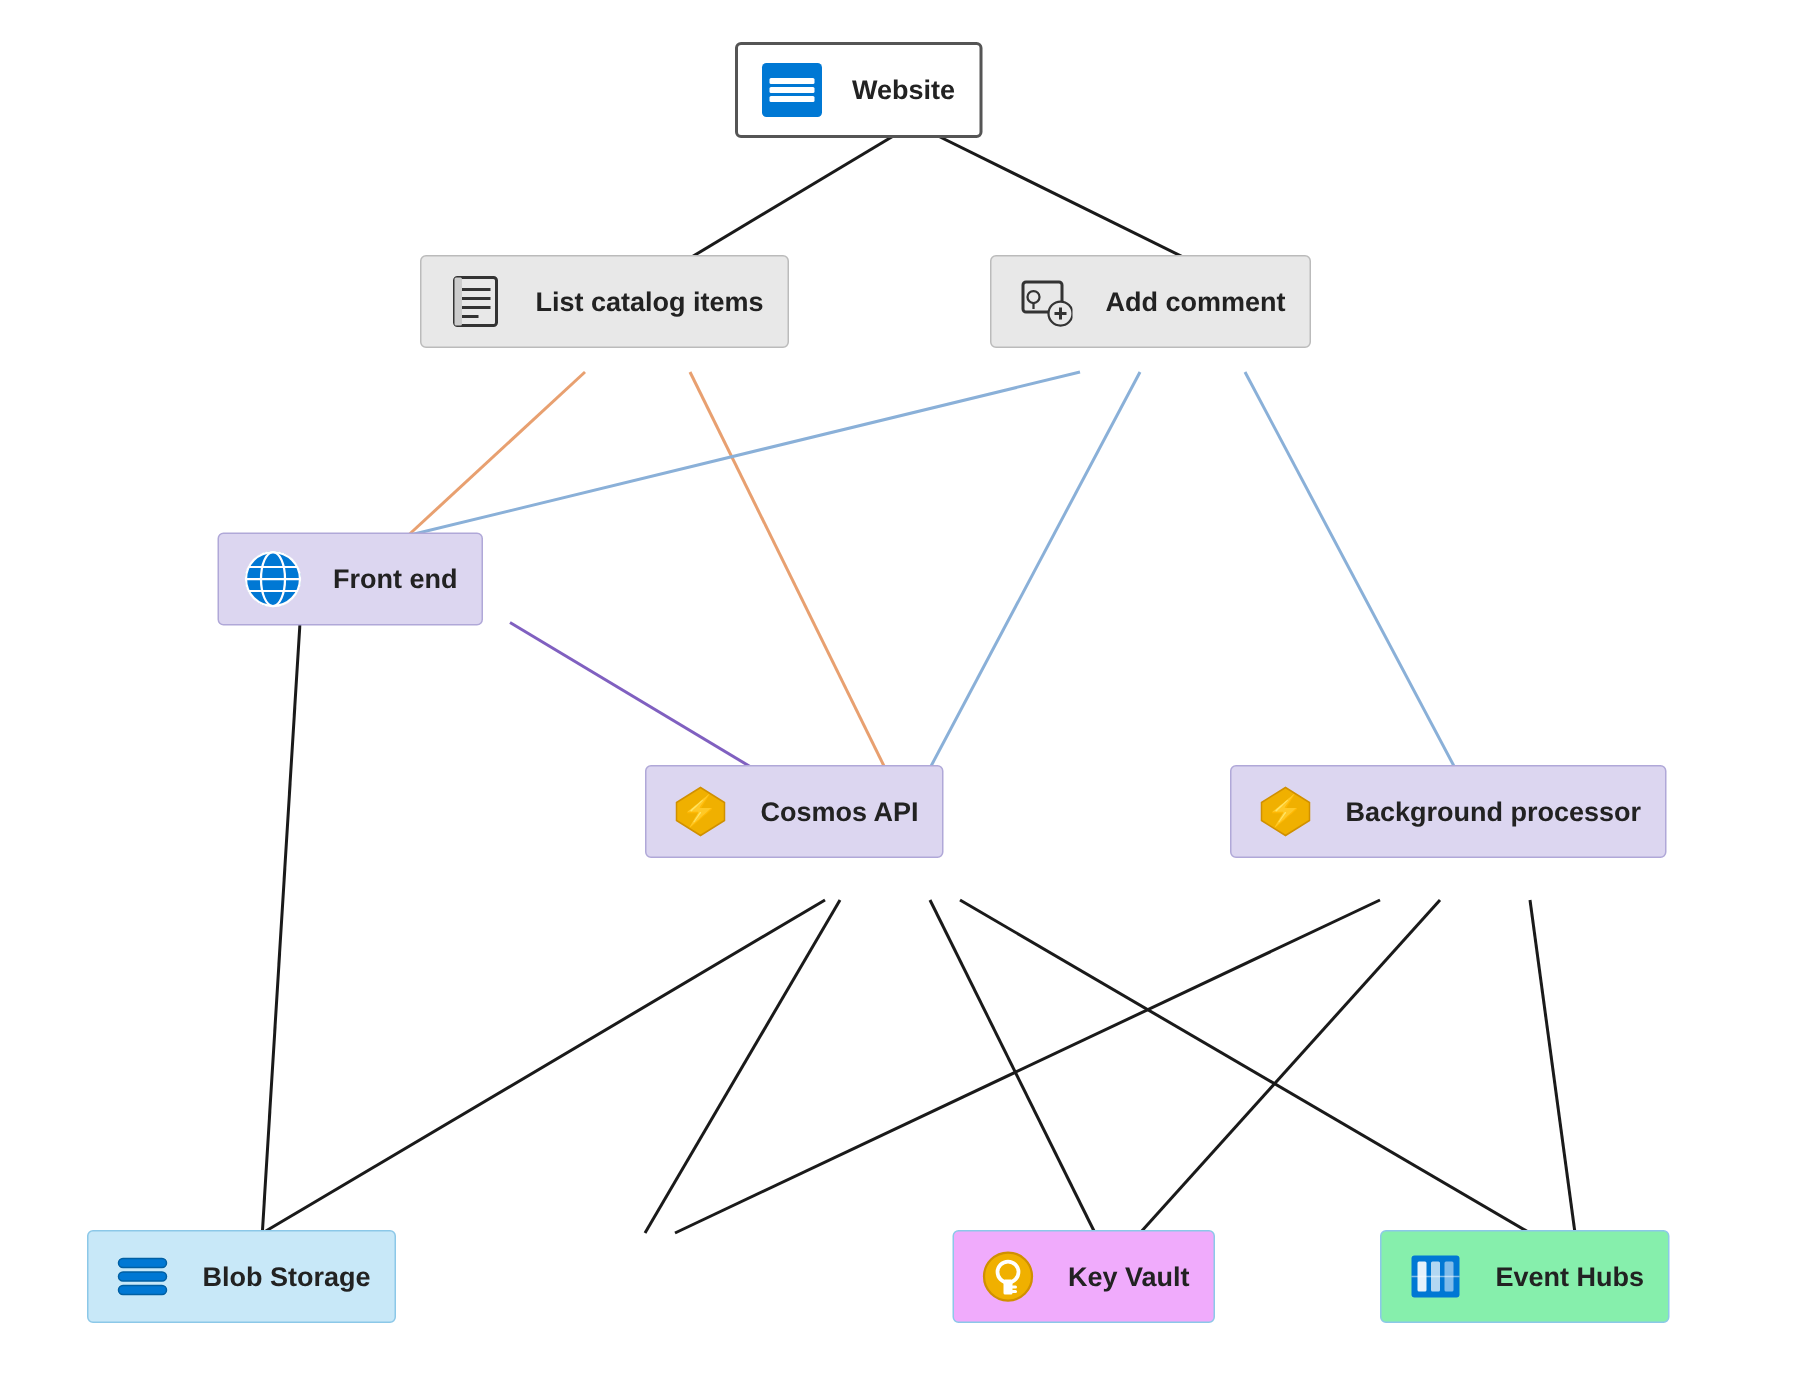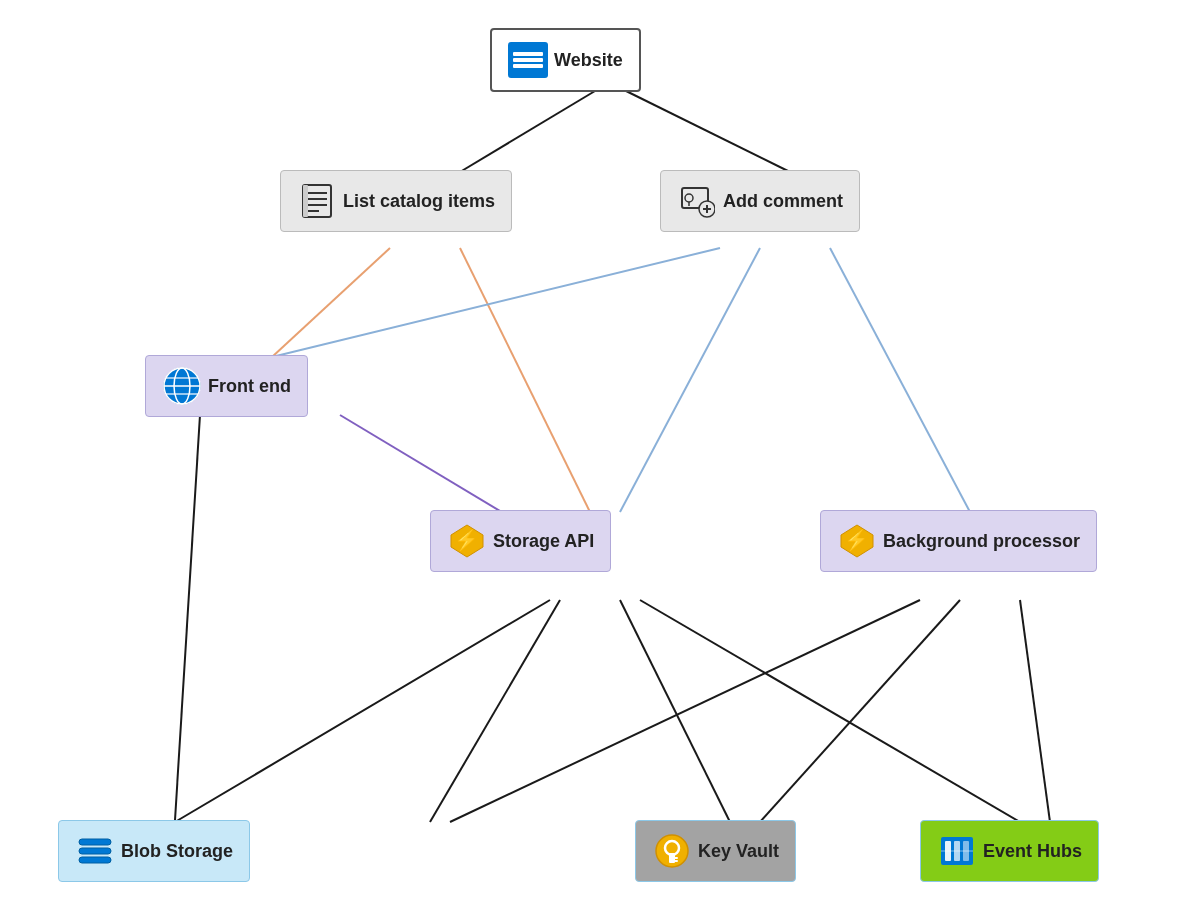--- a/index.html
+++ b/index.html
@@ -20,21 +20,21 @@
       position: absolute;
       top: 0; left: 0;
       width: 1200px;
       height: 915px;
       pointer-events: none;
     }
     .node {
       position: absolute;
       display: flex;
       align-items: center;
-      gap: 6px;
+      gap: 20px;
       border-radius: 4px;
       padding: 10px 16px;
       font-size: 18px;
       font-weight: 600;
       white-space: nowrap;
       border: 1.5px solid #bbb;
     }
     .node .icon {
       width: 40px;
       height: 40px;
@@ -93,27 +93,27 @@
       top: 820px;
       left: 58px;
     }
     .node-cosmosdb {
       background: #c8e8f8;
       border: 1.5px solid #8cc8e8;
       top: 820px;
       left: 340px;
     }
     .node-keyvault {
-      background: #a3a3a3;
+      background: #f0abfc;
       border: 1.5px solid #8cc8e8;
       top: 820px;
       left: 635px;
     }
     .node-eventhubs {
-      background: #84cc16;
+      background: #86efac;
       border: 1.5px solid #8cc8e8;
       top: 820px;
       left: 920px;
     }
     .node-label {
       font-size: 18px;
       font-weight: 600;
       color: #222;
     }
     
@@ -227,21 +227,21 @@
     <span class="node-label">Add comment</span>
   </div>
 
   <div class="node node-catalogapi">
     <div class="icon">
       <svg width="40" height="40" viewBox="0 0 40 40">
         <polygon points="20,4 36,14 36,26 20,36 4,26 4,14" fill="#f0b000" stroke="#d09000" stroke-width="1"></polygon>
         <text x="20" y="26" text-anchor="middle" font-size="20" fill="white" font-weight="bold">⚡</text>
       </svg>
     </div>
-    <span class="node-label">Storage API</span>
+    <span class="node-label">Cosmos API</span>
   </div>
 
   <div class="node node-bgprocessor">
     <div class="icon">
       <svg width="40" height="40" viewBox="0 0 40 40">
         <polygon points="20,4 36,14 36,26 20,36 4,26 4,14" fill="#f0b000" stroke="#d09000" stroke-width="1"></polygon>
         <text x="20" y="26" text-anchor="middle" font-size="20" fill="white" font-weight="bold">⚡</text>
       </svg>
     </div>
     <span class="node-label">Background processor</span>

